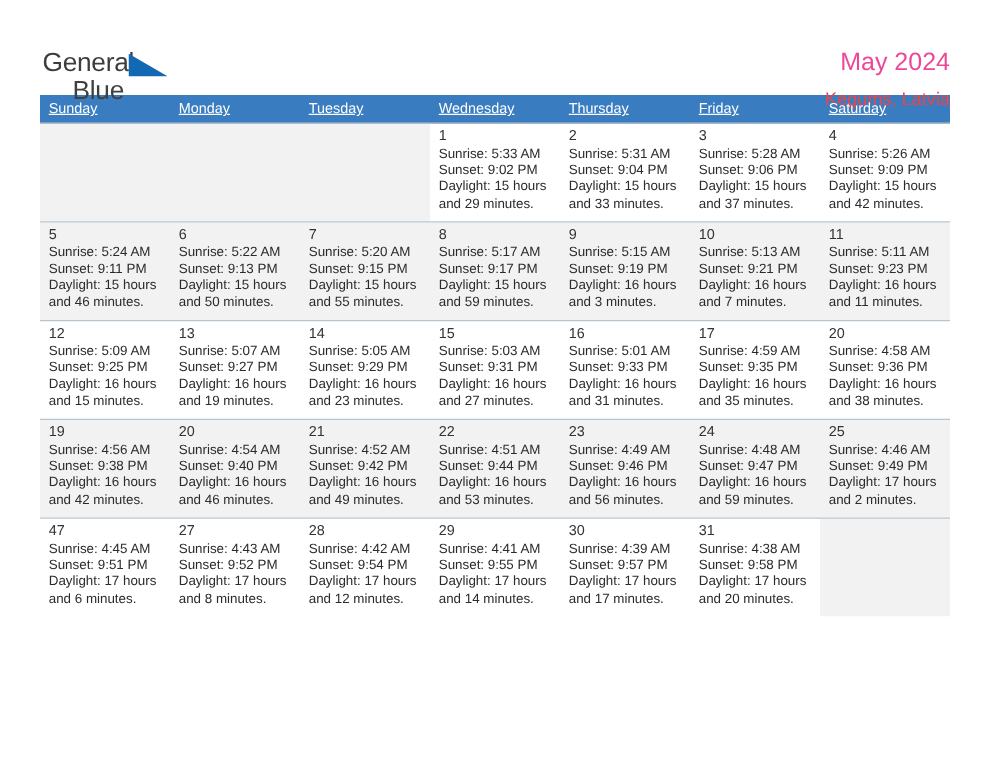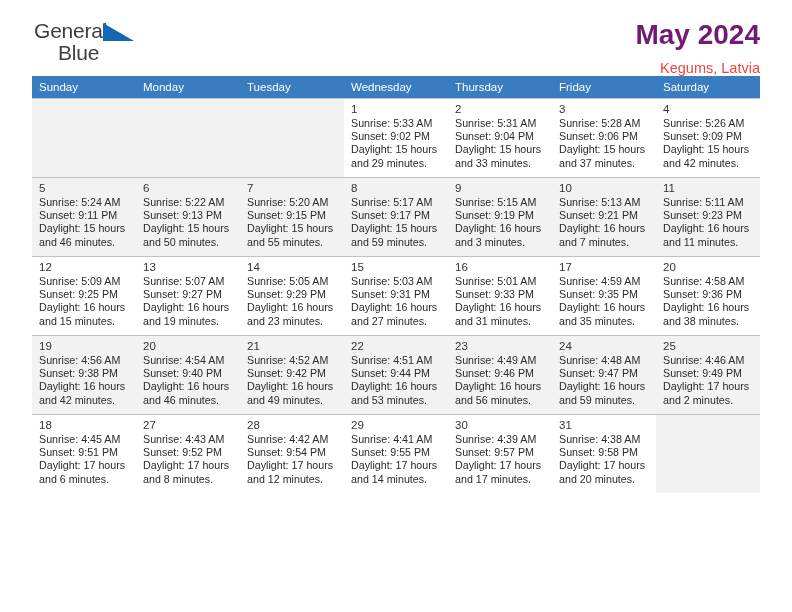--- a/index.html
+++ b/index.html
@@ -20,21 +20,21 @@
     height: 612px;
     box-sizing: border-box;
     padding: 0 32px;
   }
   
   .header {
     display: flex;
     align-items: flex-start;
     justify-content: space-between;
     height: 72px;
-    padding-top: 20px;
+    padding-top: 40px;
     box-sizing: border-box;
   }
   .logo {
     position: relative;
     width: 120px;
     height: 46px;
     line-height: 1;
   }
   .logo-general {
     font-size: 21px;
@@ -58,23 +58,23 @@
     width: 0;
     height: 0;
     border-left: 31px solid #1268b3;
     border-top: 18px solid transparent;
   }
   .title-block {
     text-align: right;
     padding-top: 0px;
   }
   .title {
-    font-size: 28px;
-    font-weight: bold;
-    color: #701a75;
+    font-size: 20px;
+    font-weight: normal;
+    color: #ec4899;
     line-height: 1.05;
   }
   .subtitle {
     font-size: 14.5px;
     color: #ef4444;
     margin-top: 11px;
   }
   
   .calendar {
     width: 728px;
@@ -84,20 +84,21 @@
   }
   .calendar th {
     background: #3a7cc0;
     color: #ffffff;
     font-size: 11.5px;
     font-weight: normal;
     text-align: left;
     padding: 5px 0 5px 7px;
     height: 11px;
     border: none;
+    text-decoration: underline;
   }
   .calendar td {
     vertical-align: top;
     height: 78px;
     padding: 0;
     border: none;
     border-top: 1px solid #cfd6dd;
   }
   .calendar tr.week-row td {
     border-top: 1px solid #b9c4cf;
@@ -427,21 +428,21 @@
                 <div>Sunrise: 4:46 AM</div>
                 <div>Sunset: 9:49 PM</div>
                 <div class="daylight-line">Daylight: 17 hours and 2 minutes.</div>
               </div>
             </div>
           </td>
         </tr>
         <tr class="week-row">
           <td>
             <div class="cell">
-              <div class="daynum">18</div>
+              <div class="daynum">47</div>
               <div class="info">
                 <div>Sunrise: 4:45 AM</div>
                 <div>Sunset: 9:51 PM</div>
                 <div class="daylight-line">Daylight: 17 hours and 6 minutes.</div>
               </div>
             </div>
           </td>
           <td>
             <div class="cell">
               <div class="daynum">27</div>

